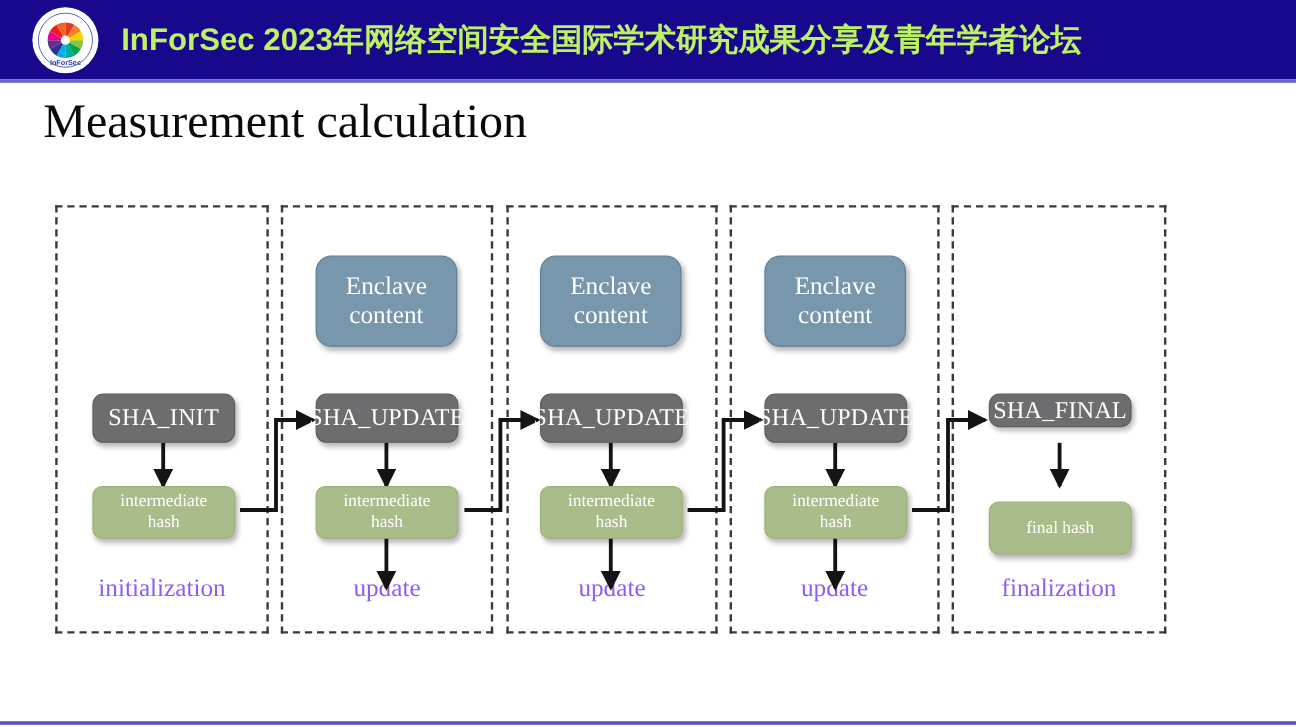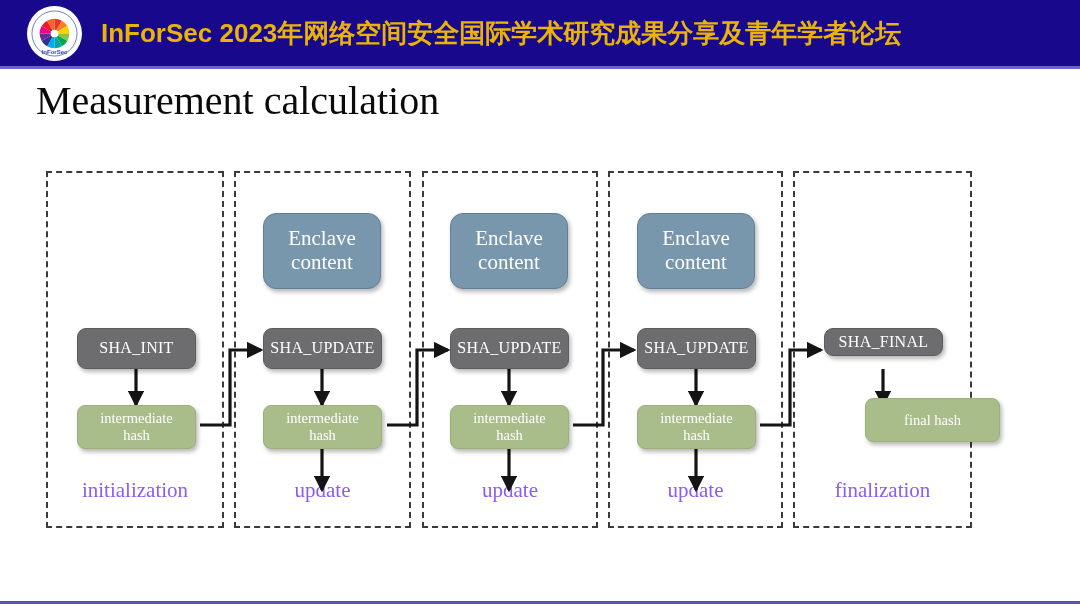--- a/index.html
+++ b/index.html
@@ -31,21 +31,21 @@
   .logo {
     position: absolute; left: 27px; top: 6px;
     width: 55px; height: 55px;
     border-radius: 50%;
     background: #ffffff;
     display: block;
   }
   .banner-title {
     position: absolute; left: 101px; top: 50%;
     transform: translateY(-50%);
-    color: #eab308;
+    color: #bef264;
     font-size: 26px;
     font-weight: bold;
     letter-spacing: 0px;
     white-space: nowrap;
     font-family: "Liberation Sans", sans-serif;
   }
 
   
   .slide-title {
     position: absolute; left: 36px; top: 80px;
@@ -100,21 +100,21 @@
   }
   .node.enclave {
     background: #7897ad;
     border: 1px solid #5e8099;
     font-size: 21px;
     border-radius: 13px;
   }
   .node.sha {
     background: #6d6d70;
     border: 1px solid #5d5d60;
-    font-size: 16px;
+    font-size: 20px;
     letter-spacing: 0.3px;
   }
   .node.hash {
     background: #a9bd8b;
     border: 1px solid #9bb17c;
     font-size: 14.5px;
     border-radius: 8px;
   }
 
   
@@ -222,18 +222,18 @@
     </div>
     <div class="node hash" style="left:263px; top:245px; width:119px; height:44px;">
       <span><span>intermediate</span><br><span>hash</span></span>
     </div>
     <div class="node hash" style="left:450px; top:245px; width:119px; height:44px;">
       <span><span>intermediate</span><br><span>hash</span></span>
     </div>
     <div class="node hash" style="left:637px; top:245px; width:119px; height:44px;">
       <span><span>intermediate</span><br><span>hash</span></span>
     </div>
-    <div class="node hash" style="left:824px; top:238px; width:135px; height:44px;margin-left:41px;">final hash</div>
+    <div class="node hash" style="left:824px; top:258px; width:119px; height:44px;">final hash</div>
 
   </div>
 
   <div class="bottom-rule"></div>
 </div>
 
 </body></html>

